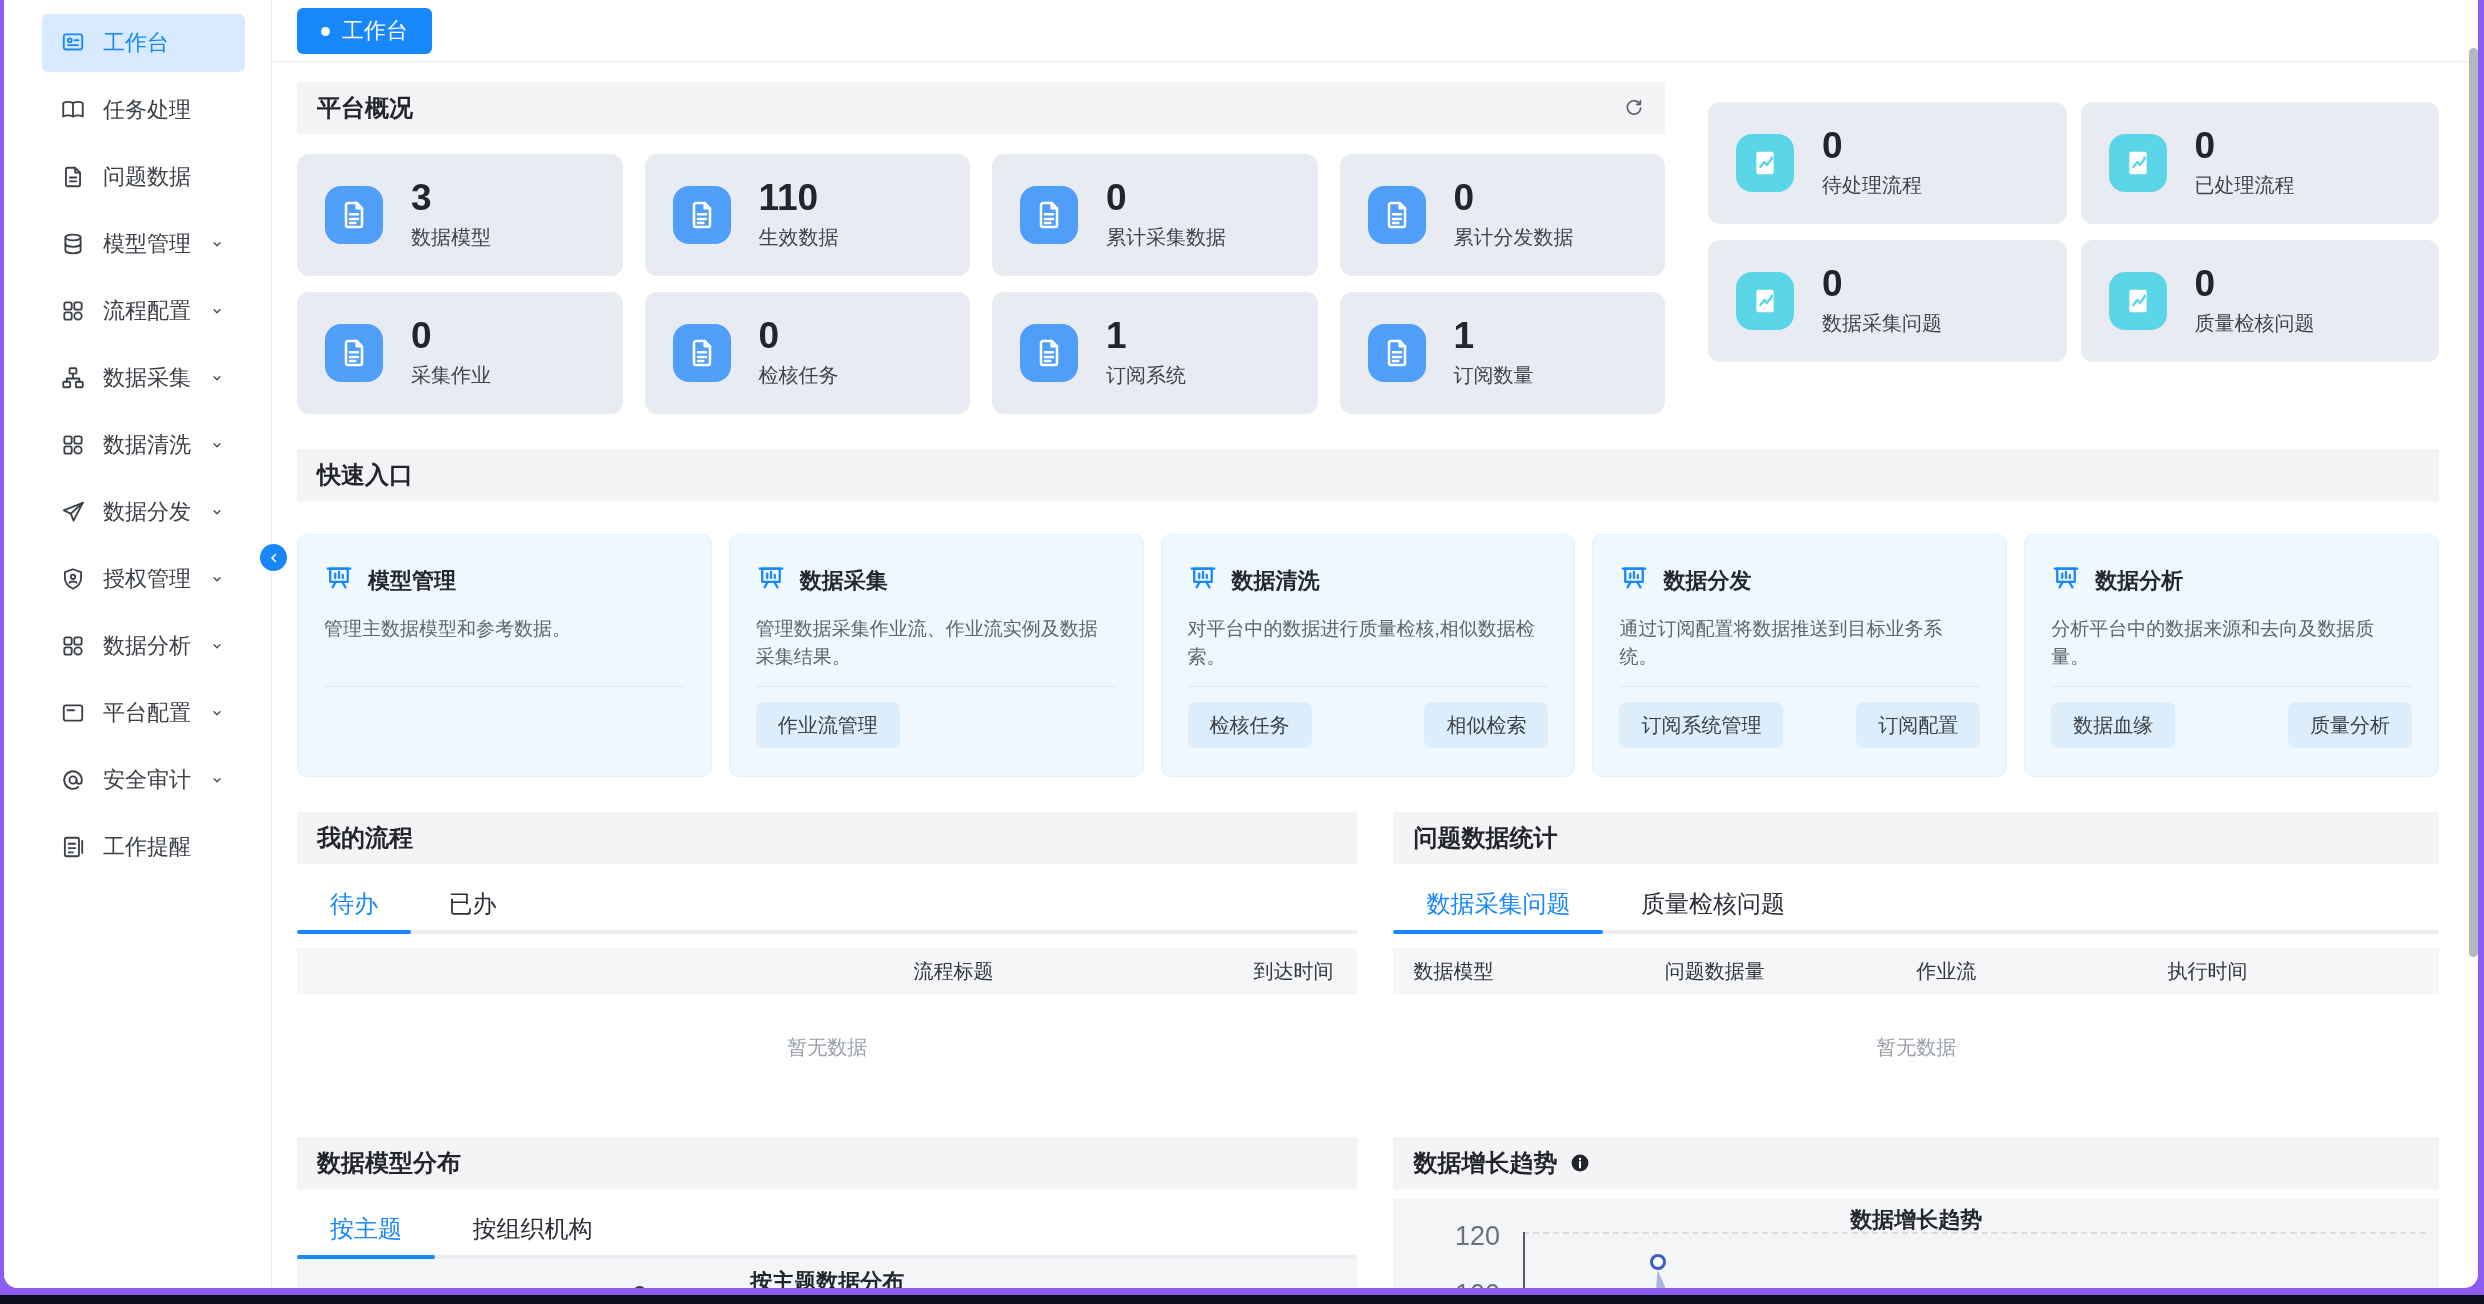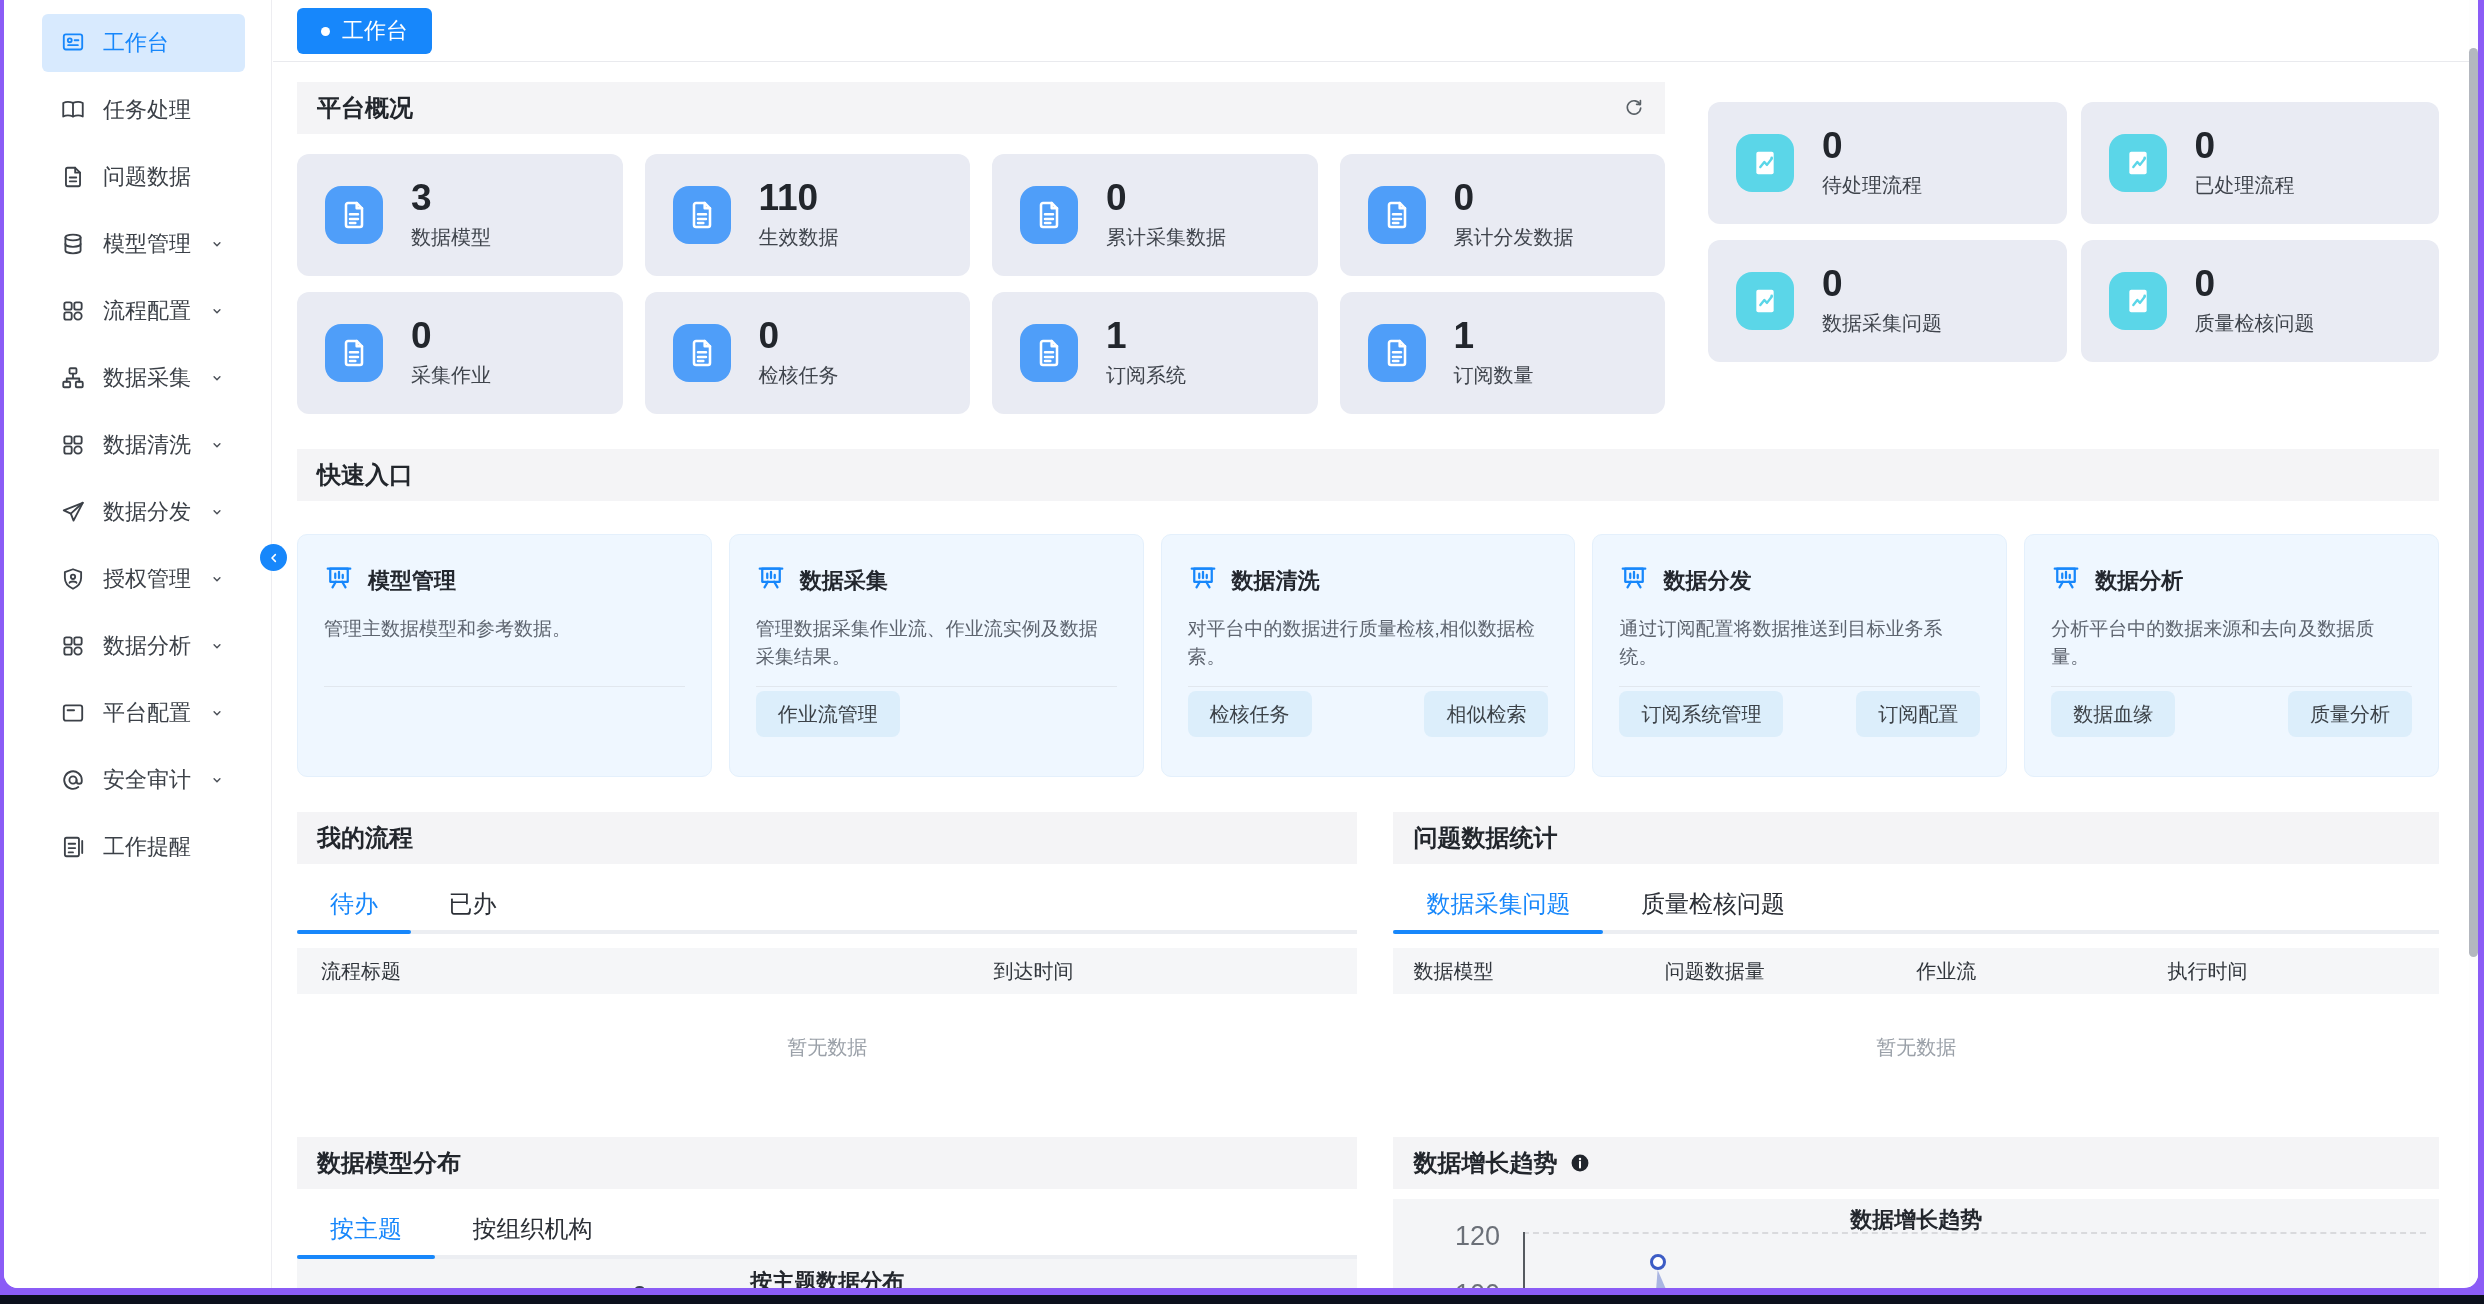--- a/index.html
+++ b/index.html
@@ -52,41 +52,41 @@
   .stat-num { font-size:37px; font-weight:bold; color:#22262c; line-height:1.05; }
   .stat-label { font-size:20px; color:#3f444c; margin-top:7px; }
 
   .sec-quick { margin-top:35px; width:2142px; }
   .quick-grid { display:grid; grid-template-columns:repeat(5,1fr); gap:17px; margin-top:33px; }
   .quick-card { position:relative; height:243px; background:#eff7ff; border:1px solid #e4f0fc; border-radius:10px; padding:28px 26px; }
   .quick-title { display:flex; align-items:center; gap:14px; font-size:22px; font-weight:bold; color:#23272e; }
   .quick-title svg { stroke:#1787fb; fill:none; stroke-width:1.8; stroke-linecap:round; stroke-linejoin:round; }
   .quick-desc { margin-top:16px; font-size:19px; color:#5d646f; line-height:1.45; }
   .quick-divider { position:absolute; left:26px; right:26px; top:151px; height:1px; background:#e1e7ee; }
-  .quick-btns { position:absolute; left:26px; right:26px; top:156px; display:flex; justify-content:space-between;font-family:Liberation Mono, monospace; }
+  .quick-btns { position:absolute; left:26px; right:26px; top:167px; display:flex; justify-content:space-between;font-family:Liberation Mono, monospace; }
   .quick-btns.single { justify-content:flex-start; }
   .quick-btn { height:46px; background:#dceefb; border-radius:8px; font-size:20px; color:#3c4248;
                display:flex; align-items:center; padding:0 22px; cursor:pointer; }
 
   .row3, .row4 { display:flex; gap:36px; margin-top:35px; width:2142px; }
   .row4 { margin-top:30px; }
   .col-process { width:1066px; }
   .col-problem { width:1051px; }
 
   .sub-tabs { position:relative; margin-top:14px; height:56px; }
   .sub-tabs .track { position:absolute; left:0; right:0; bottom:0; height:4px; background:#eceef2; }
   .sub-tab { display:inline-flex; align-items:center; justify-content:center; height:52px; padding:0 33px;
              font-size:24px; color:#2b2f36; position:relative; cursor:pointer; }
   .sub-tab.active { color:#1787fb; }
   .sub-tab.active::after { content:""; position:absolute; left:0; right:0; bottom:-4px; height:4px;
                            background:#1787fb; z-index:2; border-radius:2px; }
 
   .thead { display:grid; align-items:center; height:46px; background:#f5f6f8; margin-top:14px;
            font-size:20px; color:#31363c; }
-  .thead.two { grid-template-columns:1fr 340px; padding:0 24px; }
+  .thead.two { grid-template-columns:1fr 340px; padding:0 24px;text-align:right; }
   .thead.four { grid-template-columns:repeat(4,1fr); padding:0 20px; }
   .empty { text-align:center; color:#9aa0a8; font-size:20px; padding:40px 0 46px; }
 
   .chart-panel { position:relative; background:#f4f5f7; overflow:hidden; }
   .chart-panel .c-title { position:absolute; left:0; right:0; text-align:center; font-size:22px;
                           font-weight:bold; color:#23272d; }
   .bar-panel { height:120px; }
   .bar-panel .c-title { top:8px; }
   .bar-label { position:absolute; left:215px; width:255px; top:22px; text-align:center;
                font-size:22px; font-weight:bold; color:#39424e; }

